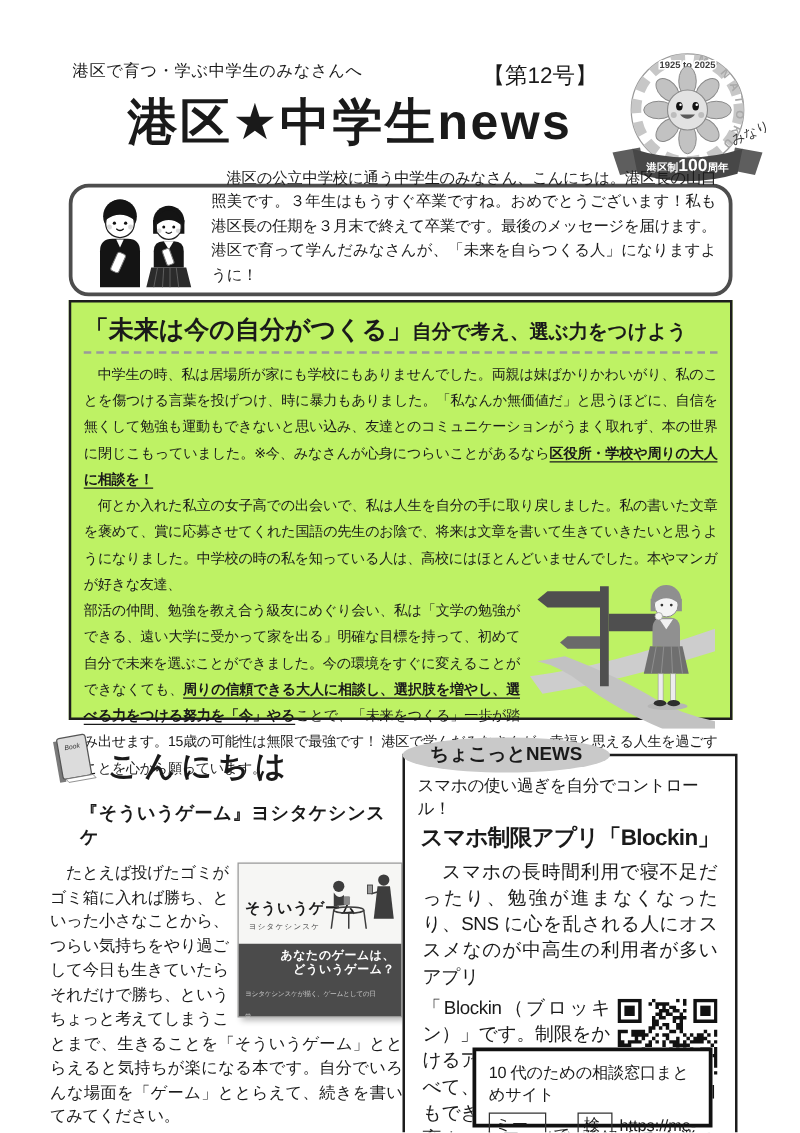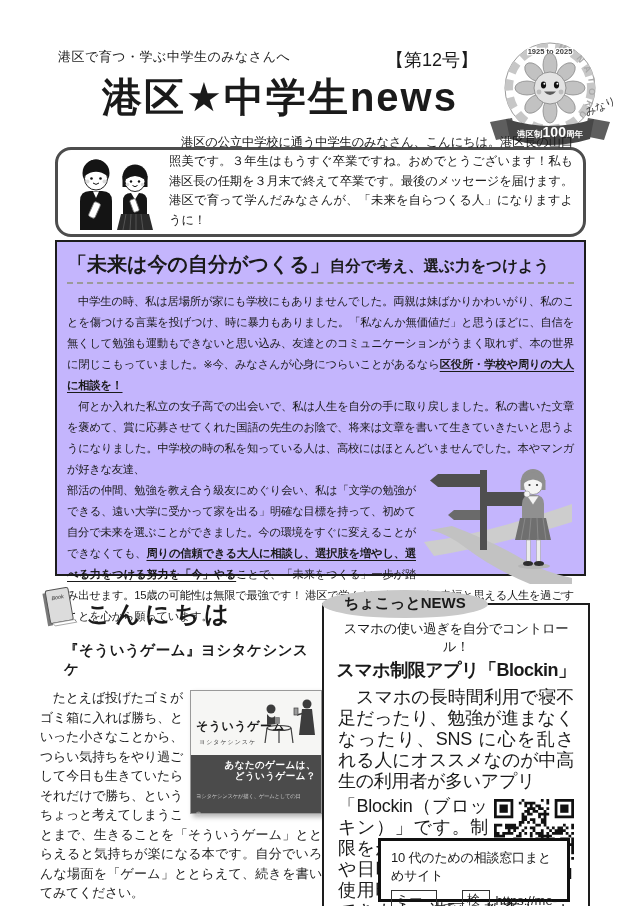--- a/index.html
+++ b/index.html
@@ -16,21 +16,21 @@
 
   
   .greeting-box{position:absolute;left:55px;top:147px;width:531px;height:90px;
                 border:3px solid #4d4d4d;border-radius:16px;display:flex;align-items:flex-end;
                 gap:7px;padding:4px 10px 4px 8px;background:#fff;}
   .students{flex:0 0 auto;}
   .greeting-text{font-size:12.3px;line-height:19.5px;letter-spacing:-0.2px;text-align:justify;margin:0;}
 
   
   .article-box{position:absolute;left:55px;top:240px;width:531px;height:336px;
-               border:2px solid #1d1d1d;padding:7px 10px 6px;background:#c4b5fd;}
+               border:2px solid #1d1d1d;padding:7px 10px 6px;background:#bef264;}
   .article-heading{margin:0;font-weight:bold;}
   .h-main{font-size:20px;}
   .h-sub{font-size:15.5px;}
   .dashed-rule{border:none;border-bottom:2px dashed #9a9a9a;margin:4px 0 7px;}
   .body-p{margin:0;font-size:11.3px;line-height:21px;letter-spacing:-0.3px;text-align:justify;}
   .ul{font-weight:bold;text-decoration:underline;text-underline-offset:3px;}
   .signpost-float{float:right;width:150px;height:100px;margin:0 0 2px 8px;position:relative;}
   .signpost-float svg{position:absolute;right:0;bottom:-4px;width:150px;height:126px;}
 
   
@@ -48,23 +48,23 @@
   .cover-illust{position:absolute;right:2px;top:4px;}
   .cover-band{height:58px;background:#4b4b4b;color:#fff;padding:4px 5px 2px;}
   .band-line{font-size:9.5px;font-weight:bold;text-align:right;line-height:11px;letter-spacing:.5px;}
   .band-caption{font-size:6px;color:#c9c9c9;margin-top:5px;text-align:left;transform:scale(.9);transform-origin:left;}
 
   
   .news-sec{position:absolute;left:322px;top:590px;width:268px;}
   .news-label{position:absolute;left:0;top:0;background:#c9c9c9;border-radius:50%;
               padding:4px 22px 5px;font-size:15px;font-weight:bold;z-index:2;white-space:nowrap;}
   .news-box{margin-top:13px;border:2px solid #1d1d1d;background:#fff;padding:15px 10px 8px;}
-  .news-lead{margin:0;text-align:center;font-size:13.3px;letter-spacing:-0.3px;}
+  .news-lead{margin:0;text-align:left;font-size:13.3px;letter-spacing:-0.3px;}
   .news-headline{margin:2px 0 5px;text-align:center;font-size:18px;font-weight:bold;letter-spacing:-0.5px;}
-  .news-body{margin:4px;font-size:18px;line-height:21px;letter-spacing:-0.3px;text-align:justify;}
+  .news-body{margin:4px;font-size:15px;line-height:21px;letter-spacing:-0.3px;text-align:justify;}
   .qr-float{float:right;width:80px;height:80px;margin:3px 0 2px 6px;}
 
   
   .footer-box{position:absolute;left:378px;top:838px;width:192px;height:64px;
               border:3px solid #111;background:#fff;padding:8px 10px 6px;font-size:13px;}
   .footer-line1{letter-spacing:-0.2px;}
   .footer-line2{margin-top:5px;display:flex;align-items:center;gap:6px;}
   .boxed{border:1px solid #333;padding:0 4px;line-height:17px;}
 </style>
 </head>

